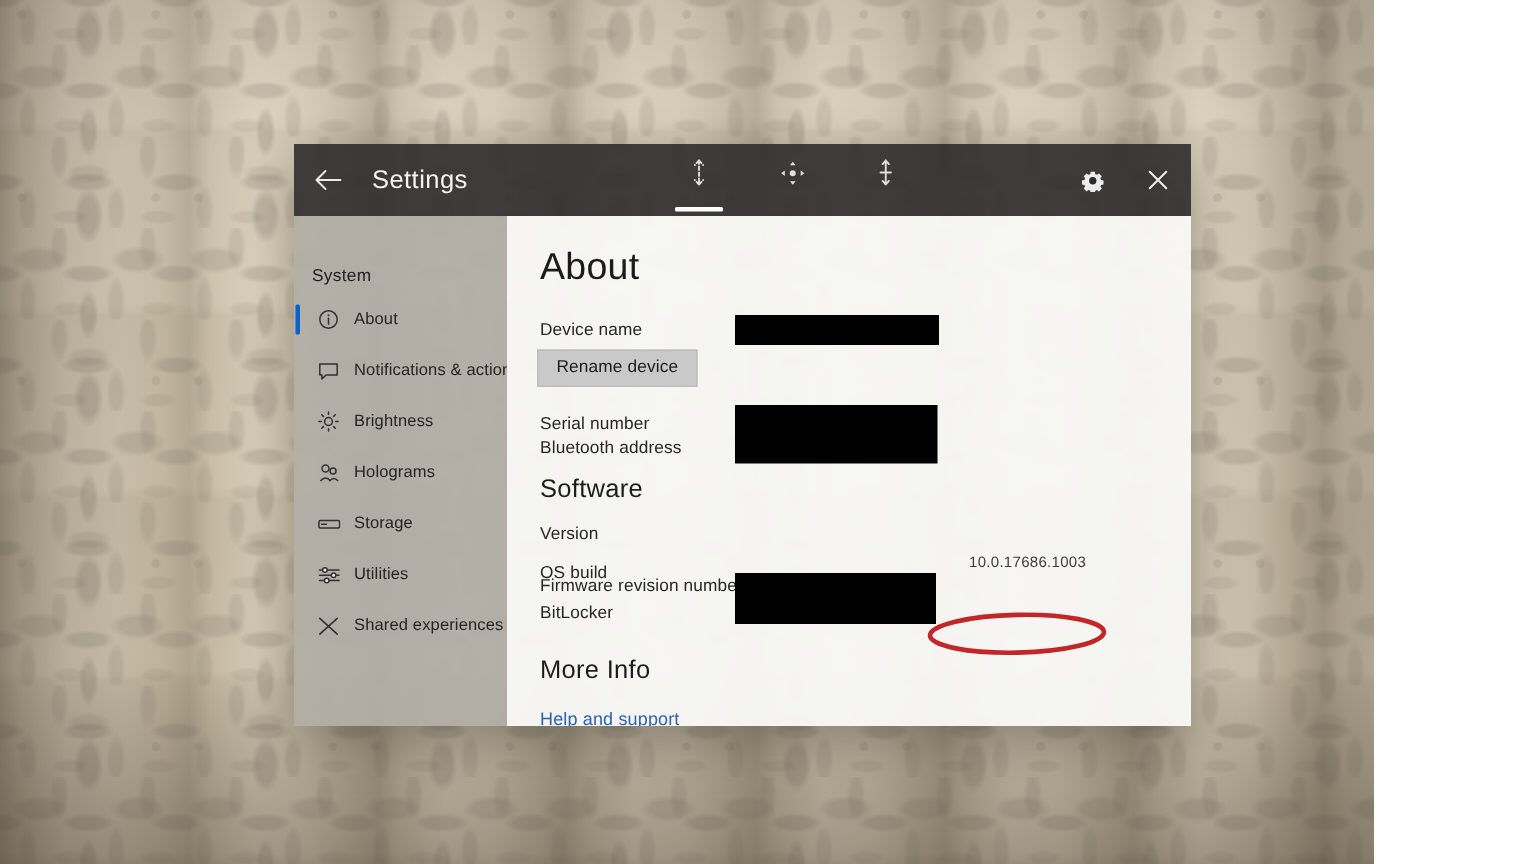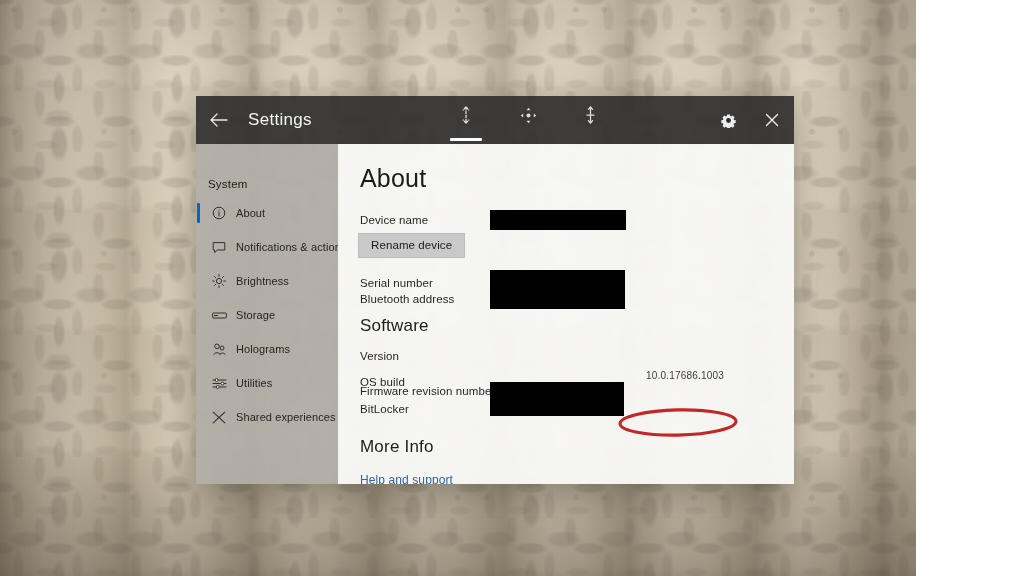--- a/index.html
+++ b/index.html
@@ -427,38 +427,38 @@
                          M2.5 2.5 L3.6 3.6 M10.4 10.4 L11.5 11.5
                          M11.5 2.5 L10.4 3.6 M3.6 10.4 L2.5 11.5"></path>
               </g>
             </svg>
           </span>
           <span class="nav-label">Brightness</span>
         </div>
 
         <div class="nav-item">
           <span class="nav-icon">
-            <svg width="15" height="9" viewBox="0 0 15 9" aria-hidden="true">
-              <rect x="0.6" y="2" width="13.8" height="5" rx="1" fill="none" stroke="#33312e" stroke-width="1"></rect>
-              <path d="M2.4 4.5 L5.6 4.5" stroke="#33312e" stroke-width="1" stroke-linecap="round"></path>
-            </svg>
-          </span>
-          <span class="nav-label">Storage</span>
-        </div>
-
-        <div class="nav-item">
-          <span class="nav-icon">
             <svg width="15" height="14" viewBox="0 0 15 14" aria-hidden="true">
               <circle cx="5" cy="4.3" r="2.3" fill="none" stroke="#33312e" stroke-width="1"></circle>
               <circle cx="10" cy="6" r="2" fill="none" stroke="#33312e" stroke-width="1"></circle>
               <path d="M1.6 12.6 q3.4-4 6.8 0" fill="none" stroke="#33312e" stroke-width="1"></path>
               <path d="M7.6 12.6 q3-3.2 5.8 0" fill="none" stroke="#33312e" stroke-width="1"></path>
             </svg>
           </span>
           <span class="nav-label">Holograms</span>
+        </div>
+
+        <div class="nav-item">
+          <span class="nav-icon">
+            <svg width="15" height="9" viewBox="0 0 15 9" aria-hidden="true">
+              <rect x="0.6" y="2" width="13.8" height="5" rx="1" fill="none" stroke="#33312e" stroke-width="1"></rect>
+              <path d="M2.4 4.5 L5.6 4.5" stroke="#33312e" stroke-width="1" stroke-linecap="round"></path>
+            </svg>
+          </span>
+          <span class="nav-label">Storage</span>
         </div>
 
         <div class="nav-item">
           <span class="nav-icon">
             <svg width="15" height="13" viewBox="0 0 15 13" aria-hidden="true">
               <g stroke="#33312e" stroke-width="1" stroke-linecap="round">
                 <path d="M1 3 L14 3 M1 6.5 L14 6.5 M1 10 L14 10"></path>
               </g>
               <circle cx="4.6" cy="3" r="1.5" fill="#f0eeeb" stroke="#33312e" stroke-width="1"></circle>
               <circle cx="10.4" cy="6.5" r="1.5" fill="#f0eeeb" stroke="#33312e" stroke-width="1"></circle>

